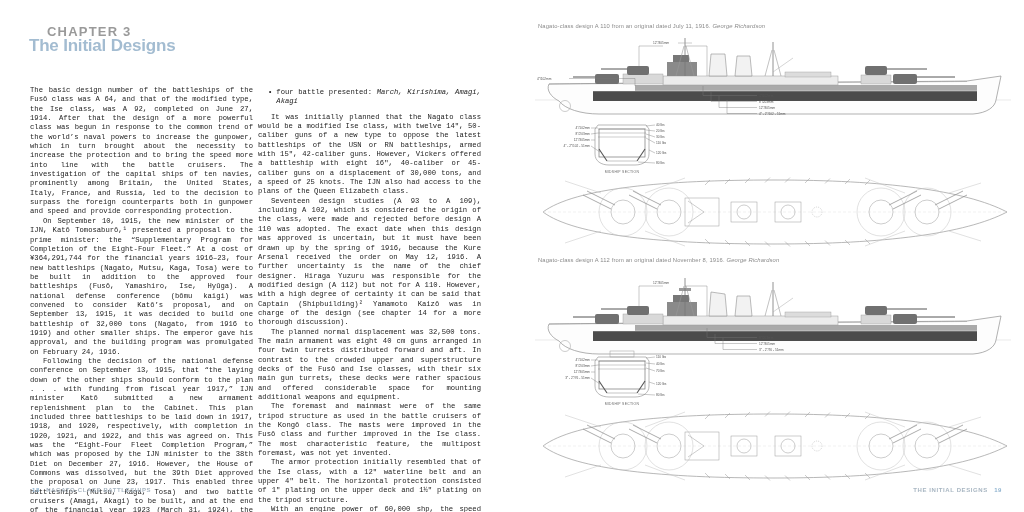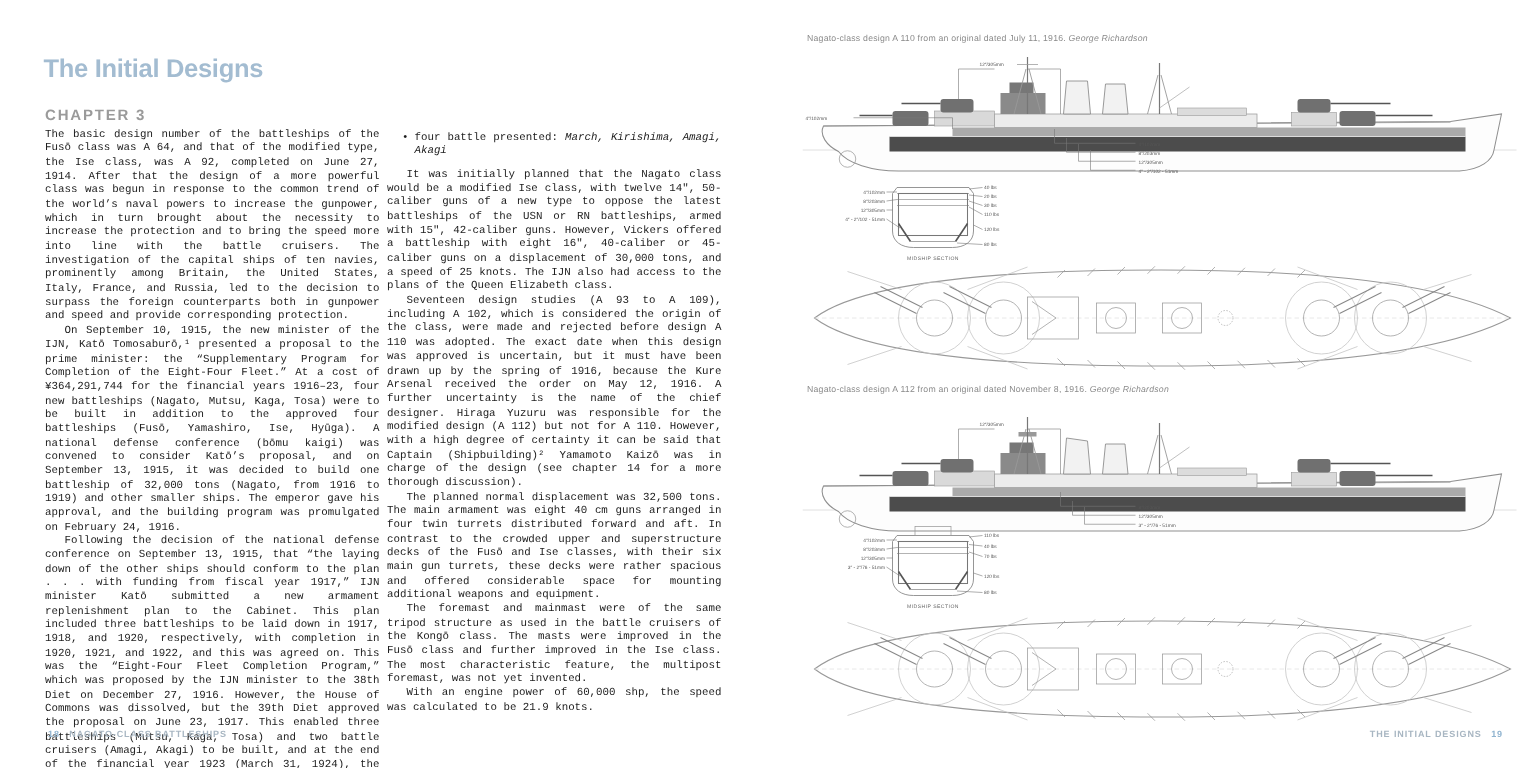--- a/index.html
+++ b/index.html
@@ -1,20 +1,20 @@
 <!DOCTYPE html>
 <html><head>
 <meta charset="utf-8">
 <style>
   html,body{margin:0;padding:0;background:#e8e8e8;}
   #spread{position:relative;width:1024px;height:512px;background:#ffffff;overflow:hidden;
           font-family:"Liberation Serif",serif;color:#1c1c1c;}
   
-  #chapter-kicker{position:absolute;left:30px;top:24px;font-family:"Liberation Sans",sans-serif;
-          font-size:10px;letter-spacing:1.2px;color:#9a9a9a;font-weight:bold;margin-top:48px;}
+  #chapter-kicker{position:absolute;left:47px;top:24px;font-family:"Liberation Sans",sans-serif;
+          font-size:13px;letter-spacing:1.2px;color:#9a9a9a;font-weight:bold;}
   #chapter-title{position:absolute;left:29px;top:36px;font-family:"Liberation Sans",sans-serif;
           font-size:17px;font-weight:bold;letter-spacing:-0.2px;color:#a3bcd1;}
   .col{position:absolute;top:86px;width:223px;font-size:7.2px;line-height:9.35px;
           text-align:justify;font-family:Liberation Mono, monospace;}
   #col1{left:30px;} #col2{left:258px;}
   .col p{margin:0;}
   .col p.ind{text-indent:13px;}
   .bullet{display:flex;gap:4px;margin:7px 0 4px 10px;}
   .bullet .dot{flex:0 0 auto;}
   .bullet .ships{font-style:italic;}
@@ -63,20 +63,21 @@
 
   <div id="col2" class="col">
     <div class="bullet" style="margin-top:2px;">
       <span class="dot">•</span>
       <span><span>four battle presented: </span><span class="ships">March, Kirishima, Amagi, Akagi</span></span>
     </div>
     <p class="ind" style="margin-top:6px;">It was initially planned that the Nagato class would be a modified Ise class, with twelve 14″, 50-caliber guns of a new type to oppose the latest battleships of the USN or RN battleships, armed with 15″, 42-caliber guns. However, Vickers offered a battleship with eight 16″, 40-caliber or 45-caliber guns on a displacement of 30,000 tons, and a speed of 25 knots. The IJN also had access to the plans of the Queen Elizabeth class.</p>
     <p class="ind">Seventeen design studies (A 93 to A 109), including A 102, which is considered the origin of the class, were made and rejected before design A 110 was adopted. The exact date when this design was approved is uncertain, but it must have been drawn up by the spring of 1916, because the Kure Arsenal received the order on May 12, 1916. A further uncertainty is the name of the chief designer. Hiraga Yuzuru was responsible for the modified design (A 112) but not for A 110. However, with a high degree of certainty it can be said that Captain (Shipbuilding)² Yamamoto Kaizō was in charge of the design (see chapter 14 for a more thorough discussion).</p>
     <p class="ind">The planned normal displacement was 32,500 tons. The main armament was eight 40 cm guns arranged in four twin turrets distributed forward and aft. In contrast to the crowded upper and superstructure decks of the Fusō and Ise classes, with their six main gun turrets, these decks were rather spacious and offered considerable space for mounting additional weapons and equipment.</p>
     <p class="ind">The foremast and mainmast were of the same tripod structure as used in the battle cruisers of the Kongō class. The masts were improved in the Fusō class and further improved in the Ise class. The most characteristic feature, the multipost foremast, was not yet invented.</p>
+    <p class="ind">The armor protection initially resembled that of the Ise class, with a 12″ waterline belt and an upper 4″ belt. The horizontal protection consisted of 1″ plating on the upper deck and 1½″ plating on the tripod structure.</p>
     <p class="ind">With an engine power of 60,000 shp, the speed was calculated to be 21.9 knots.</p>
   </div>
 
   <div id="footer-left" class="footer">
     <span class="pnum">18</span>
     <span>NAGATO-CLASS BATTLESHIPS</span>
   </div>
 
   <div id="caption-a110" class="caption">
     <span>Nagato-class design A 110 from an original dated July 11, 1916.</span>

